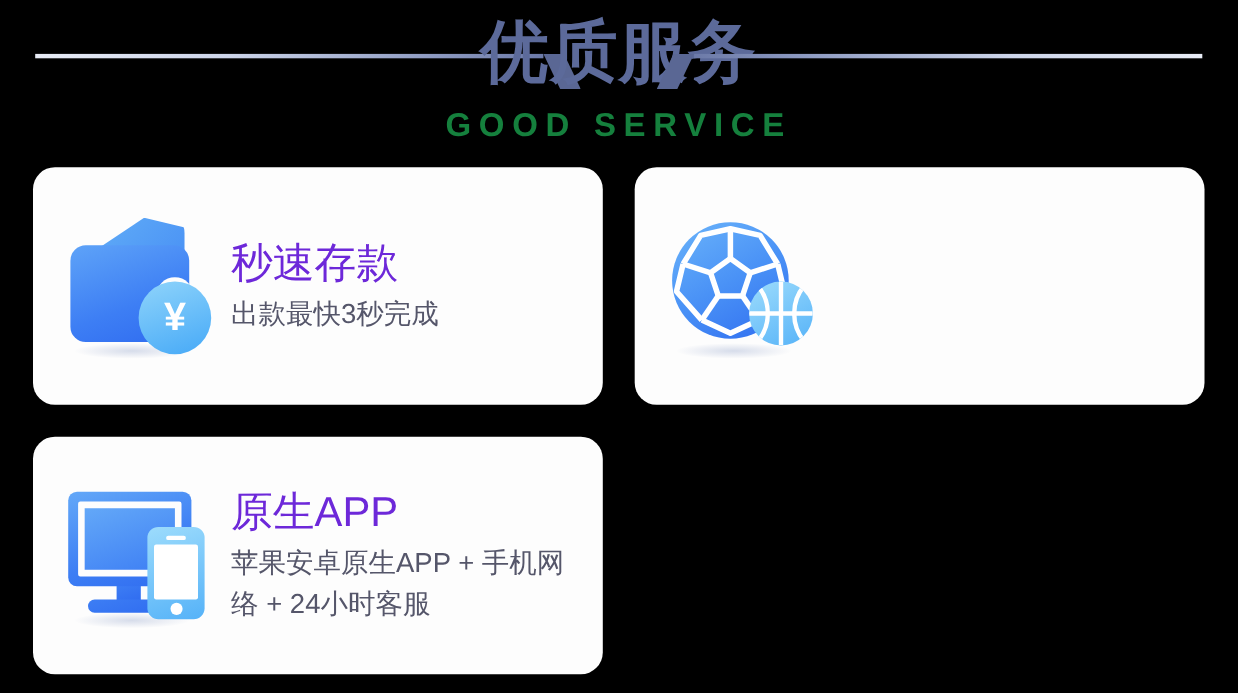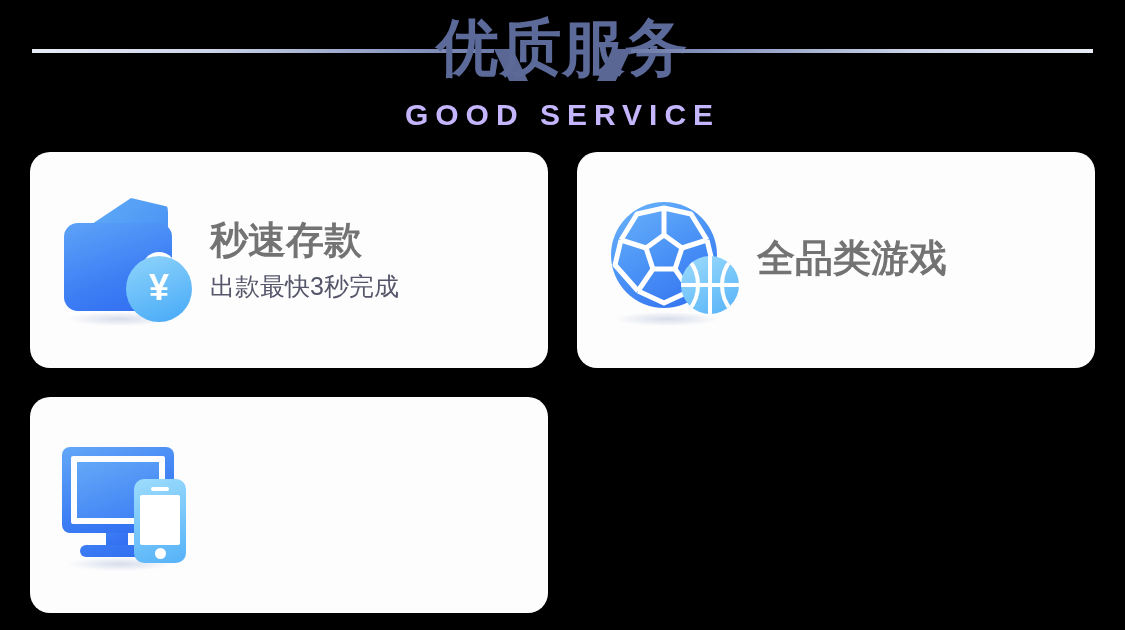--- a/index.html
+++ b/index.html
@@ -46,21 +46,21 @@
   .title-en {
     position: absolute;
     left: 0;
     top: 98px;
     width: 1125px;
     text-align: center;
     font-family: "Liberation Sans", "DejaVu Sans", sans-serif;
     font-size: 30px;
     font-weight: 700;
     letter-spacing: 7px;
-    color: #c4b5fd;
+    color: #15803d;
     line-height: 34px;
     white-space: nowrap;
   }
 
   
   .rule {
     position: absolute;
     top: 49px;
     height: 4px;
   }
@@ -125,22 +125,22 @@
 
   .card-text {
     flex: 1 1 auto;
     padding-left: 6px;
     min-width: 0;
   }
 
   .card-title {
     font-family: "Liberation Sans", "DejaVu Sans", sans-serif;
     font-size: 38px;
-    font-weight: 700;
-    color: #737373;
+    font-weight: 400;
+    color: #6d28d9;
     line-height: 48px;
     letter-spacing: 0px;
     white-space: nowrap;
     margin-bottom: 4px;
   }
 
   .card-sub {
     font-family: "Liberation Sans", "DejaVu Sans", sans-serif;
     font-size: 25px;
     font-weight: 400;
@@ -366,35 +366,38 @@
             <g fill="none" stroke="#ffffff" stroke-width="4">
               <line x1="29" y1="0" x2="29" y2="58"></line>
               <line x1="0" y1="29" x2="58" y2="29"></line>
               <path d="M8,4 C20,18 20,40 8,54"></path>
               <path d="M50,4 C38,18 38,40 50,54"></path>
             </g>
           </svg>
         </div>
       </div>
       <div class="card-text">
-        <div class="card-title">全品类游戏</div>
       </div>
     </div>
 
 
     <div class="card">
       <div class="card-icon">
         <div class="ico icon-shadow"></div>
         <div class="ico monitor-neck"></div>
         <div class="ico monitor-base"></div>
         <div class="ico monitor">
           <div class="monitor-screen"></div>
         </div>
         <div class="ico phone">
           <div class="phone-speaker"></div>
           <div class="phone-screen"></div>
           <div class="phone-home"></div>
         </div>
       </div>
+      <div class="card-text">
+        <div class="card-title">原生APP</div>
+        <div class="card-sub">苹果安卓原生APP + 手机网络 + 24小时客服</div>
+      </div>
     </div>
 
   </div>
 </div>
 
 </body></html>

